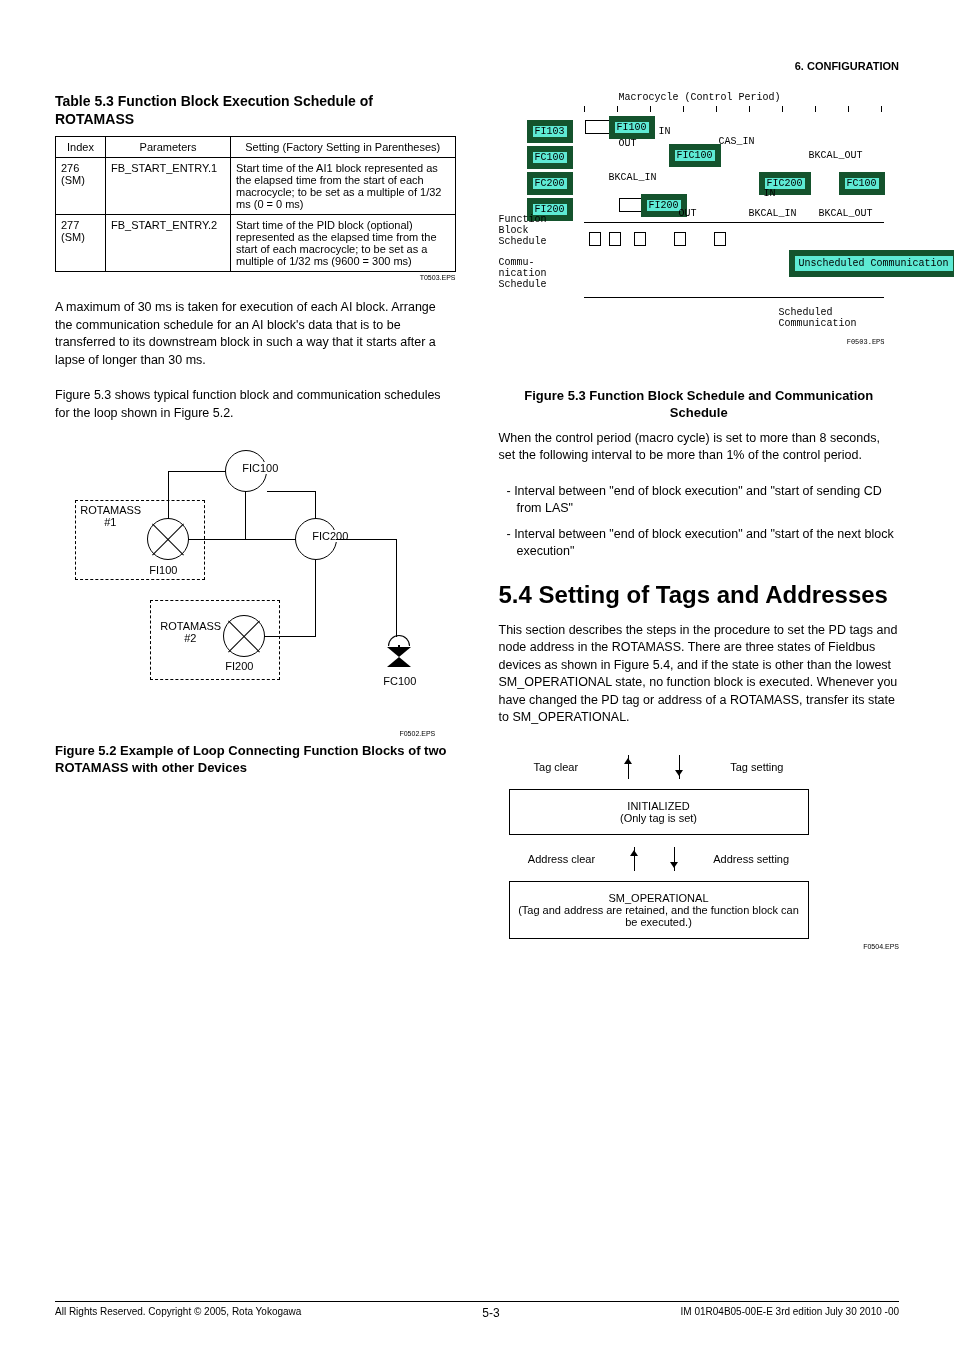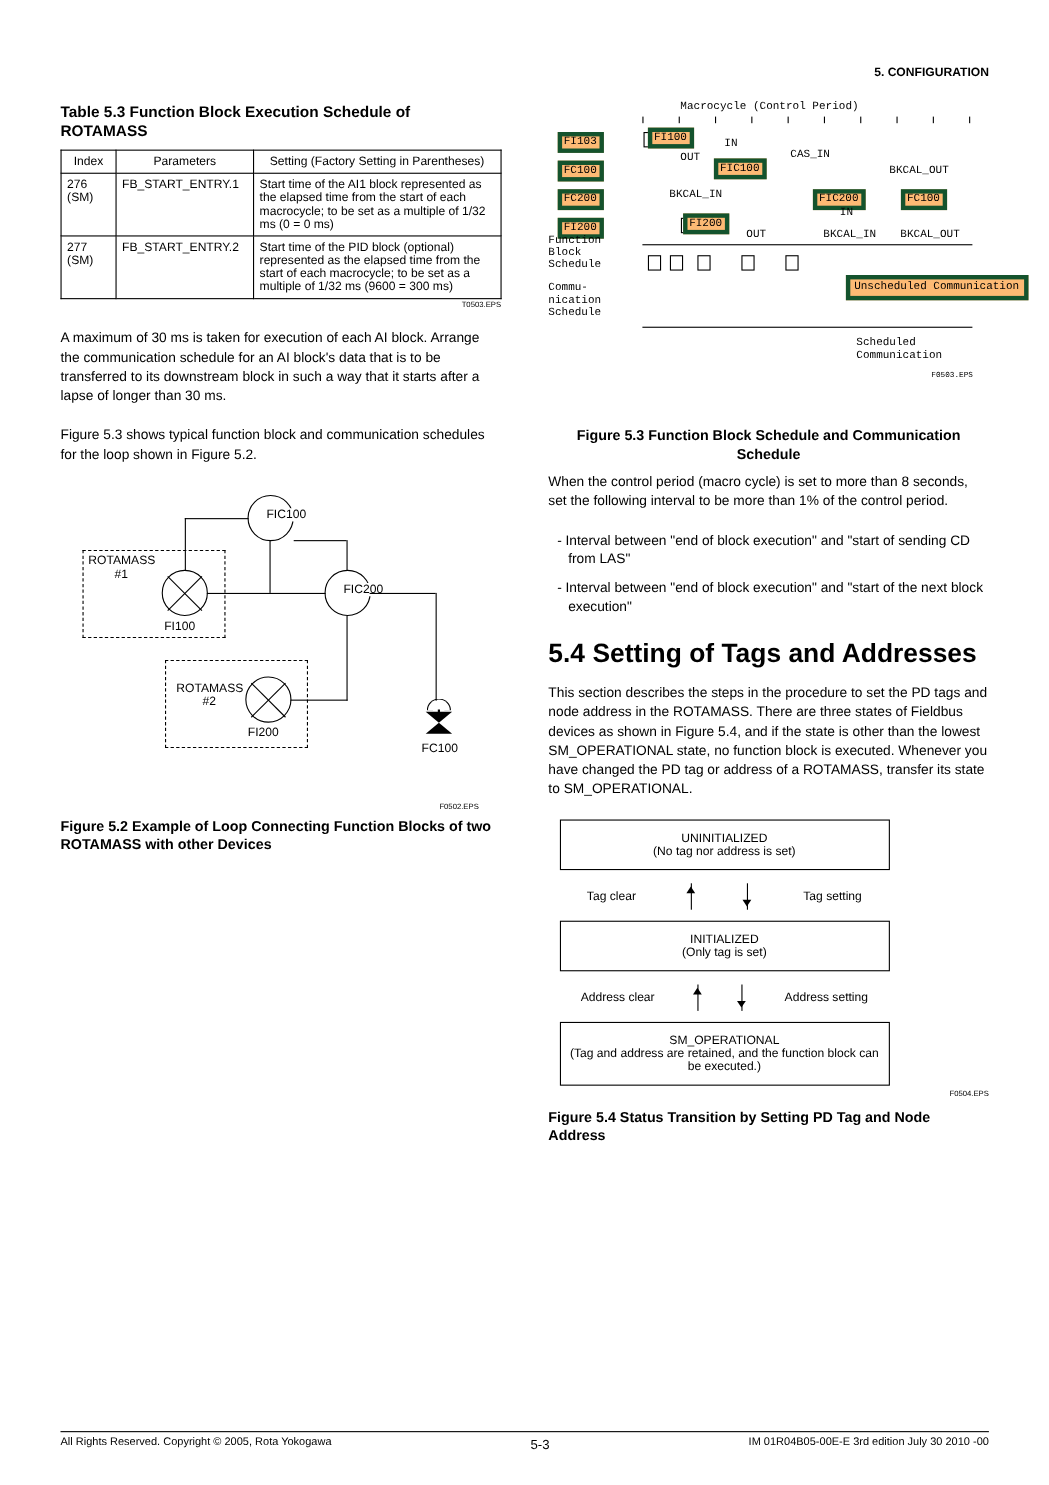--- a/index.html
+++ b/index.html
@@ -29,21 +29,21 @@
   .circ-x::before, .circ-x::after { content: ""; position: absolute; top: 50%; left: -2px; right: -2px; border-top: 1.5px solid #000; }
   .circ-x::before { transform: rotate(45deg); }
   .circ-x::after { transform: rotate(-45deg); }
   .label52 { position: absolute; font-size: 11px; }
   .hline { position: absolute; border-top: 1.5px solid #000; height: 0; }
   .vline { position: absolute; border-left: 1.5px solid #000; width: 0; }
 
   
   .fig53 { position: relative; width: 390px; height: 290px; font-family: 'Courier New', monospace; font-size: 10px; }
   .mono { font-family: 'Courier New', monospace; }
-  .box53 { position: absolute; border: 4px solid #14532d; padding: 0 2px; background: #fdba74; font-size: 10px; white-space: nowrap; }
+  .box53 { position: absolute; border: 6px solid #14532d; padding: 0 2px; background: #5eead4; font-size: 10px; white-space: nowrap; margin-left: 20px; }
   .txt53 { position: absolute; font-size: 10px; }
   .tick-row { position: absolute; left: 85px; right: 5px; height: 8px; }
   .tickmark { position: absolute; width: 1px; background: #000; height: 6px; top: 0; }
   .bar { position: absolute; border: 1px solid #000; background: #fff; height: 14px; }
 
   
   .fig54 { width: 300px; margin: 14px 0 4px 10px; font-size: 11px; }
   .statebox { border: 1px solid #000; padding: 10px 6px; text-align: center; margin-bottom: 2px; }
   .arrows54 { display: flex; justify-content: space-around; align-items: center; height: 44px; position: relative; }
   .arrowcol { display: flex; flex-direction: column; align-items: center; font-size: 11px; }
@@ -56,21 +56,21 @@
   .valve-tri { width: 0; height: 0; border-left: 12px solid transparent; border-right: 12px solid transparent; }
   .valve-top { border-top: 10px solid #000; position: absolute; top: 12px; left: 2px; }
   .valve-bot { border-bottom: 10px solid #000; position: absolute; top: 22px; left: 2px; }
   .valve-arc { width: 22px; height: 11px; border: 1.5px solid #000; border-bottom: none; border-radius: 11px 11px 0 0; position: absolute; top: 0; left: 3px; }
   .valve-stem { width: 1.5px; height: 4px; background: #000; position: absolute; top: 10px; left: 13px; }
 </style>
 </head>
 <body>
 
 <div class="page">
-  <div class="header-right">5.  CONFIGURATION</div>
+  <div class="header-right">6.  CONFIGURATION</div>
 
   <div class="cols">
 
     <div class="col">
       <div class="tbl-title">Table 5.3 Function Block Execution Schedule of ROTAMASS</div>
       <table class="exec">
         <tbody>
             <tr>
           <th style="width:50px">Index</th>
           <th style="width:125px">Parameters</th>
@@ -193,24 +193,20 @@
       <div class="fig-caption-center">Figure 5.3 Function Block Schedule and Communication Schedule</div>
 
       <p class="body-text" style="margin-top:8px">When the control period (macro cycle) is set to more than 8 seconds, set the following interval to be more than 1% of the control period.</p>
       <p class="bullet">- Interval between "end of block execution" and "start of sending CD from LAS"</p>
       <p class="bullet">- Interval between "end of block execution" and "start of the next block execution"</p>
 
       <h2 class="sec-heading">5.4  Setting of Tags and Addresses</h2>
       <p class="body-text" style="margin-top:8px">This section describes the steps in the procedure to set the PD tags and node address in the ROTAMASS. There are three states of Fieldbus devices as shown in Figure 5.4, and if the state is other than the lowest SM_OPERATIONAL state, no function block is executed. Whenever you have changed the PD tag or address of a ROTAMASS, transfer its state to SM_OPERATIONAL.</p>
 
       <div class="fig54">
-        <div class="statebox">
-          <div>UNINITIALIZED</div>
-          <div>(No tag nor address is set)</div>
-        </div>
         <div class="arrows54">
           <div class="arrowcol">
               <span>Tag clear</span>
             </div>
           <div class="arrowstem arrowhead-up"></div>
           <div class="arrowstem arrowhead-down"></div>
           <div class="arrowcol">
               <span>Tag setting</span>
             </div>
         </div>
@@ -227,21 +223,20 @@
           <div class="arrowcol">
               <span>Address setting</span>
             </div>
         </div>
         <div class="statebox">
           <div>SM_OPERATIONAL</div>
           <div>(Tag and address are retained, and the function block can be executed.)</div>
         </div>
       </div>
       <div class="eps">F0504.EPS</div>
-      <div class="fig-caption" style="margin-top:10px">Figure 5.4  Status Transition by Setting PD Tag and Node Address</div>
     </div>
   </div>
 </div>
 
 <div class="footer">
   <span>All Rights Reserved. Copyright © 2005, Rota Yokogawa</span>
   <span class="mid">5-3</span>
   <span>IM 01R04B05-00E-E    3rd edition July 30 2010 -00</span>
 </div>
 

